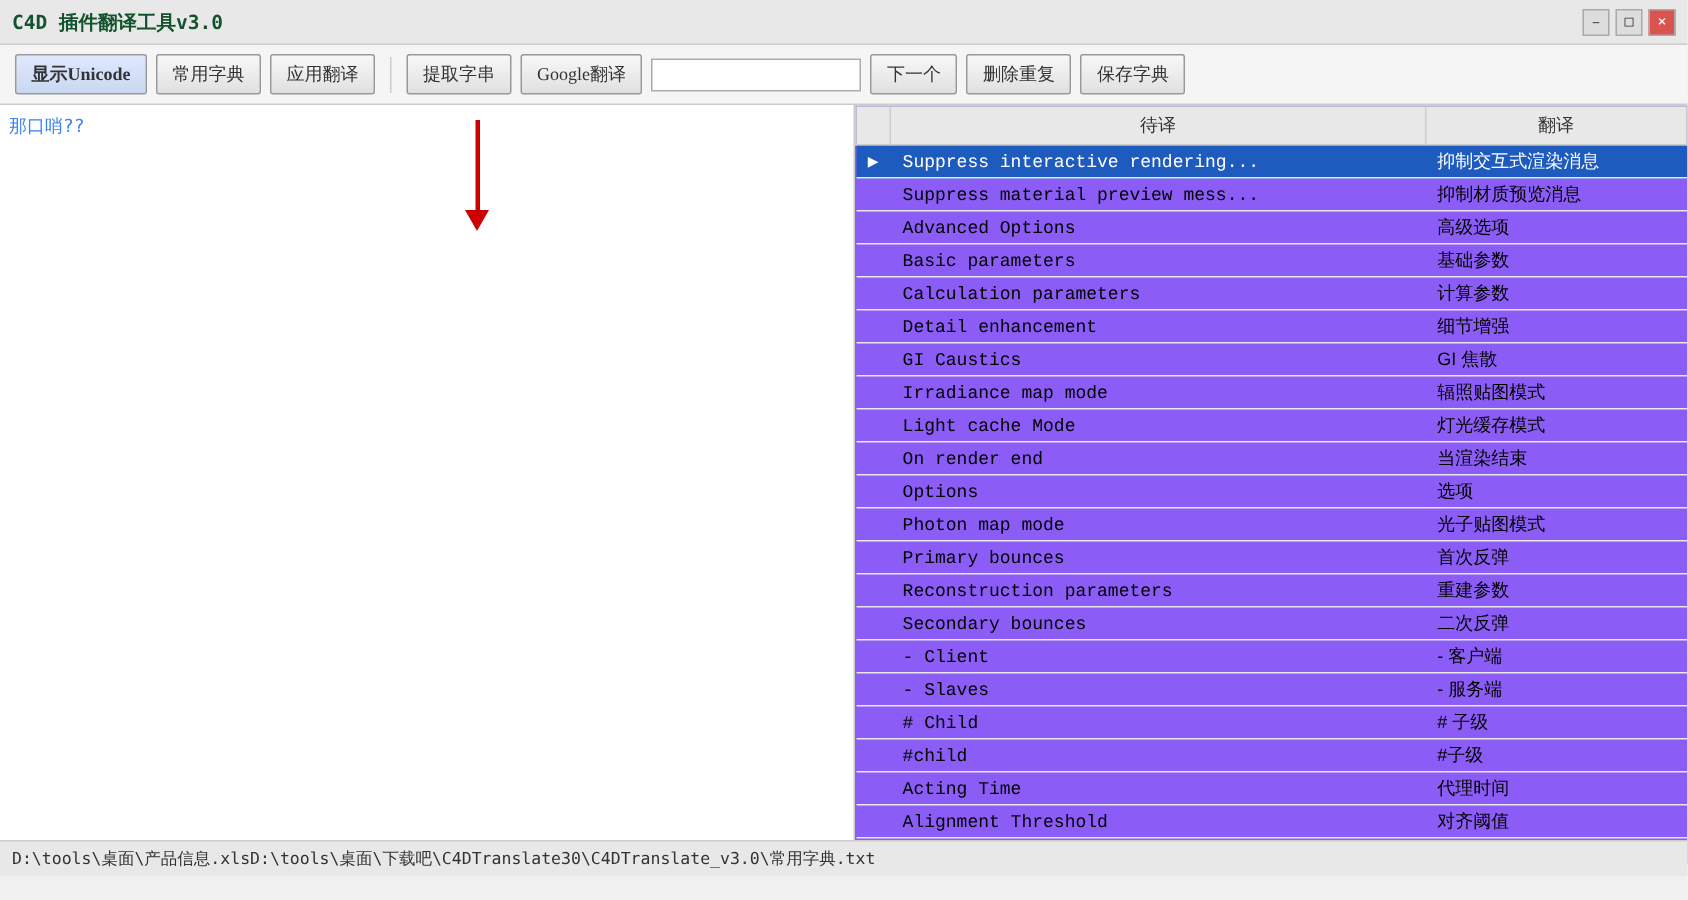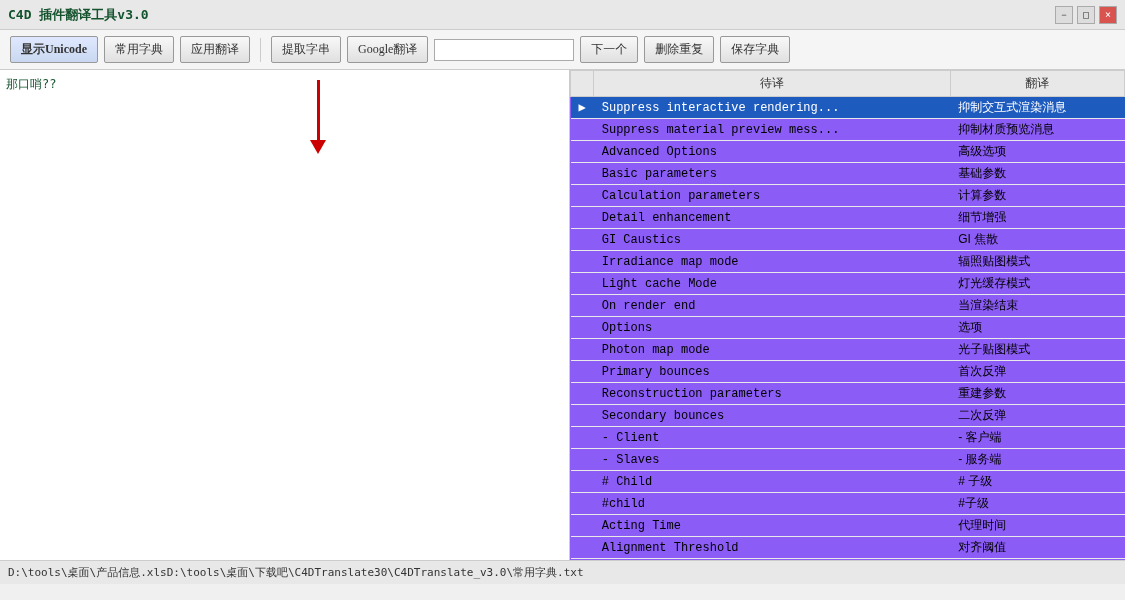--- a/index.html
+++ b/index.html
@@ -95,21 +95,21 @@
     .left-panel {
       width: 570px;
       border-right: 1px solid #ccc;
       background: white;
       padding: 6px;
       overflow-y: auto;
       position: relative;
     }
     .left-panel-text {
       font-size: 12px;
-      color: #14532d;
+      color: #3b82f6;
       font-family: 'SimSun', '宋体', monospace;
     }
 
     
     .arrow-indicator {
       position: absolute;
       top: 10px;
       left: 310px;
       display: flex;
       flex-direction: column;

